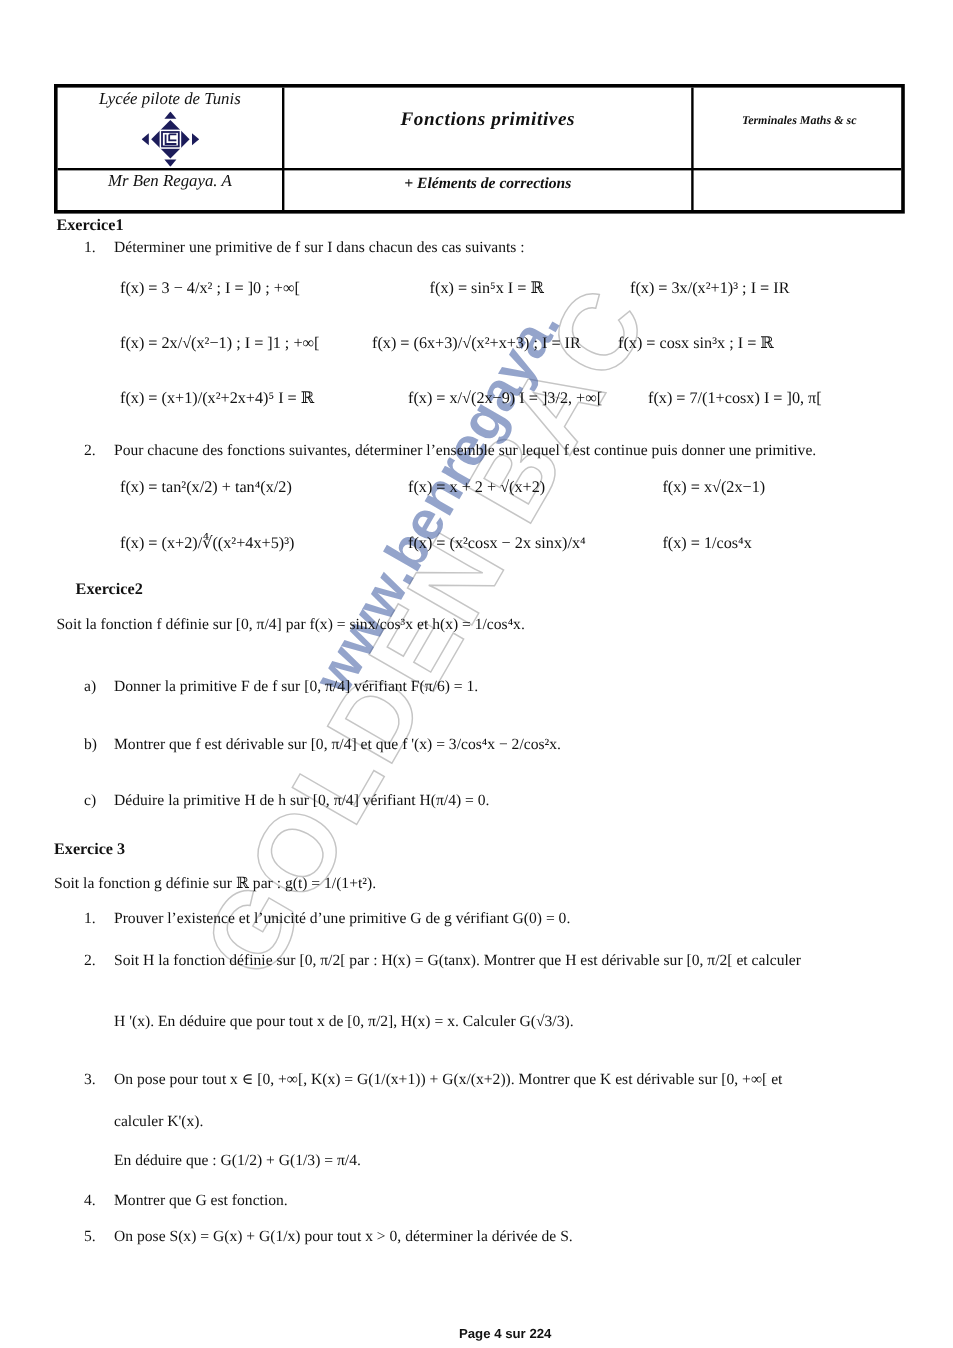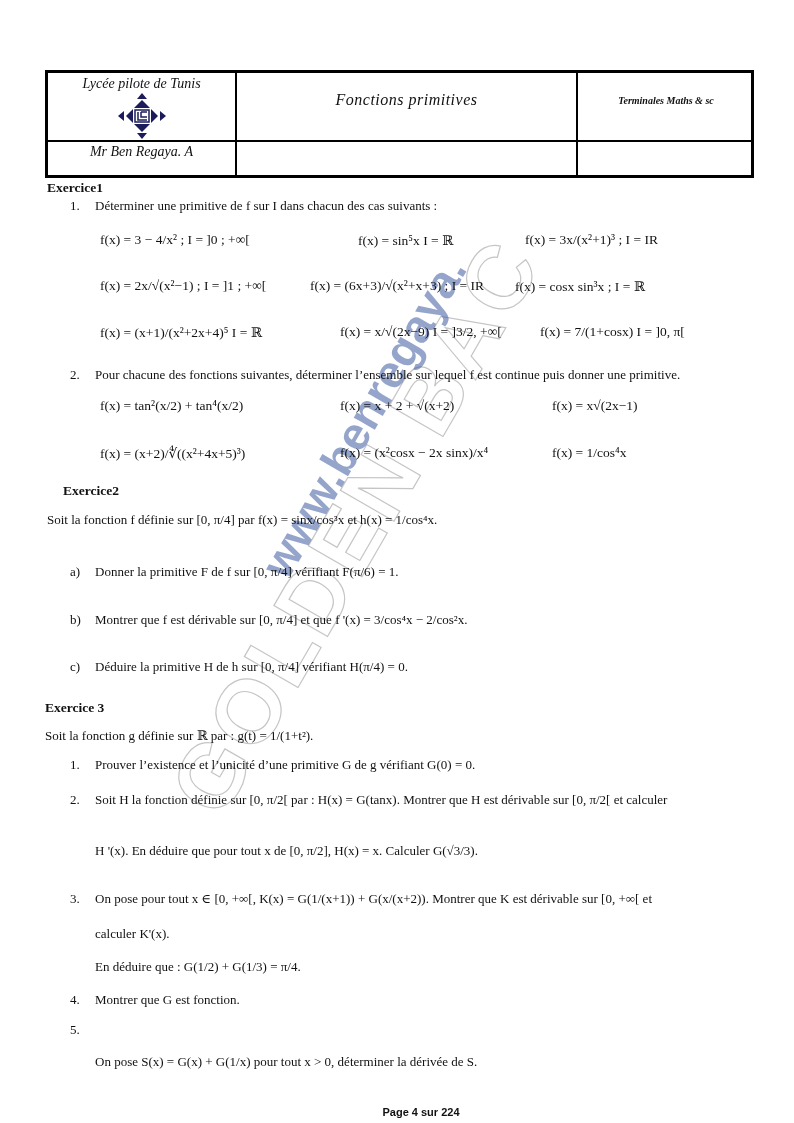--- a/index.html
+++ b/index.html
@@ -6,21 +6,21 @@
   body{width:794px;height:1123px;position:relative;overflow:hidden;font-family:"Liberation Serif","DejaVu Serif",serif;color:#111;font-size:13px;}
   .abs{position:absolute;}
   
   .hdr{position:absolute;left:45px;top:70px;width:709px;height:108px;border:3px solid #000;box-sizing:border-box;}
   .hdr .v1{position:absolute;left:187px;top:0;bottom:0;border-left:2px solid #000;}
   .hdr .v2{position:absolute;left:528px;top:0;bottom:0;border-left:2px solid #000;}
   .hdr .h1{position:absolute;left:0;right:0;top:67px;border-top:2px solid #000;}
   .cell{position:absolute;text-align:center;}
   .school{left:0;width:187px;top:3px;font-style:italic;font-size:14px;}
   .logo{left:70px;top:20px;width:48px;height:46px;}
-  .title{left:189px;width:339px;top:18px;font-size:16px;font-weight:normal;font-style:italic;letter-spacing:0.5px;}
+  .title{left:189px;width:339px;top:18px;font-size:16px;font-weight:bold;font-style:italic;letter-spacing:0.5px;}
   .level{left:530px;width:176px;top:22px;font-size:10px;font-weight:bold;font-style:italic;text-align:center;}
   .teacher{left:0;width:187px;top:71px;font-style:italic;font-size:14px;}
   .subtitle{left:189px;width:339px;top:72px;font-size:13px;font-weight:bold;font-style:italic;}
   .ex-title{font-weight:bold;font-size:13.5px;}
   .txt{font-size:13px;white-space:nowrap;}
   .formula{font-size:13.5px;white-space:nowrap;}
   .page-footer{position:absolute;left:0;width:794px;top:1106px;text-align:center;font-family:"Liberation Sans",sans-serif;font-weight:bold;font-size:11px;padding-left:24px;}
   .wm{position:absolute;pointer-events:none;}
   .wm-blue{left:250px;top:560px;transform:rotate(-60deg);transform-origin:left top;color:rgba(60,90,160,0.55);font-family:"Liberation Sans",sans-serif;font-weight:bold;font-size:46px;white-space:nowrap;}
   .wm-outline{left:150px;top:780px;transform:rotate(-60deg);transform-origin:left top;color:transparent;-webkit-text-stroke:1.2px rgba(150,150,150,0.55);font-family:"Liberation Sans",sans-serif;font-weight:bold;font-size:90px;white-space:nowrap;letter-spacing:4px;}
@@ -44,20 +44,21 @@
       <polygon points="48,23 42,18 42,28" fill="#1c1c5a"></polygon>
       <polygon points="24,7 40,23 24,39 8,23" fill="#1c1c5a"></polygon>
       <rect x="15" y="15" width="18" height="16" fill="#fff"></rect>
       <rect x="17" y="17" width="14" height="12" fill="none" stroke="#1c1c5a" stroke-width="1.5"></rect>
       <path d="M20 19 V27 H29 M23 19 V24 H29 M23 19 H29" fill="none" stroke="#1c1c5a" stroke-width="1.5"></path>
     </svg>
   </div>
   <div class="cell title">Fonctions primitives</div>
   <div class="cell level">Terminales Maths &amp; sc</div>
   <div class="cell teacher">Mr Ben Regaya. A</div>
+  <div class="cell subtitle">+ Eléments de corrections</div>
 </div>
 
 <div class="abs ex-title" style="left:47px;top:180px;">Exercice1</div>
 <div class="abs txt" style="left:70px;top:198px;">1.</div>
 <div class="abs txt" style="left:95px;top:198px;">Déterminer une primitive de f sur I dans chacun des cas suivants :</div>
 
 <div class="abs formula" style="left:100px;top:232px;">f(x) = 3 − 4/x² ; I = ]0 ; +∞[</div>
 <div class="abs formula" style="left:358px;top:232px;">f(x) = sin⁵x   I = ℝ</div>
 <div class="abs formula" style="left:525px;top:232px;">f(x) = 3x/(x²+1)³ ; I = IR</div>
 
@@ -104,15 +105,15 @@
 
 <div class="abs txt" style="left:70px;top:891px;">3.</div>
 <div class="abs txt" style="left:95px;top:891px;text-align:right;">On pose pour tout x ∈ [0, +∞[, K(x) = G(1/(x+1)) + G(x/(x+2)). Montrer que K est dérivable sur [0, +∞[ et</div>
 <div class="abs txt" style="left:95px;top:926px;">calculer K'(x).</div>
 <div class="abs txt" style="left:95px;top:959px;">En déduire que : G(1/2) + G(1/3) = π/4.</div>
 
 <div class="abs txt" style="left:70px;top:992px;">4.</div>
 <div class="abs txt" style="left:95px;top:992px;">Montrer que G est fonction.</div>
 
 <div class="abs txt" style="left:70px;top:1022px;">5.</div>
-<div class="abs txt" style="left:95px;top:1022px;margin-top:32px;">On pose S(x) = G(x) + G(1/x) pour tout x &gt; 0, déterminer la dérivée de S.</div>
+<div class="abs txt" style="left:95px;top:1022px;">On pose S(x) = G(x) + G(1/x) pour tout x &gt; 0, déterminer la dérivée de S.</div>
 
 <div class="page-footer">Page 4 sur 224</div>
 
 </body></html>

